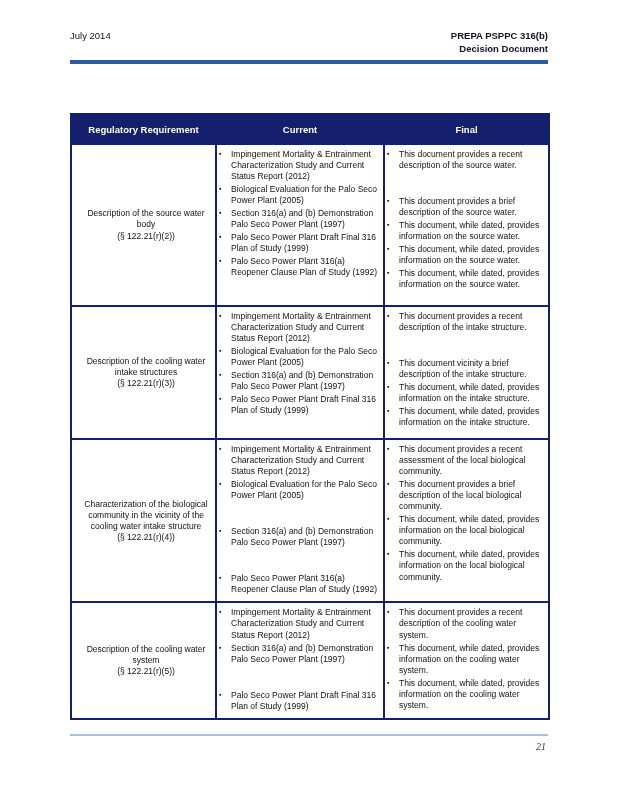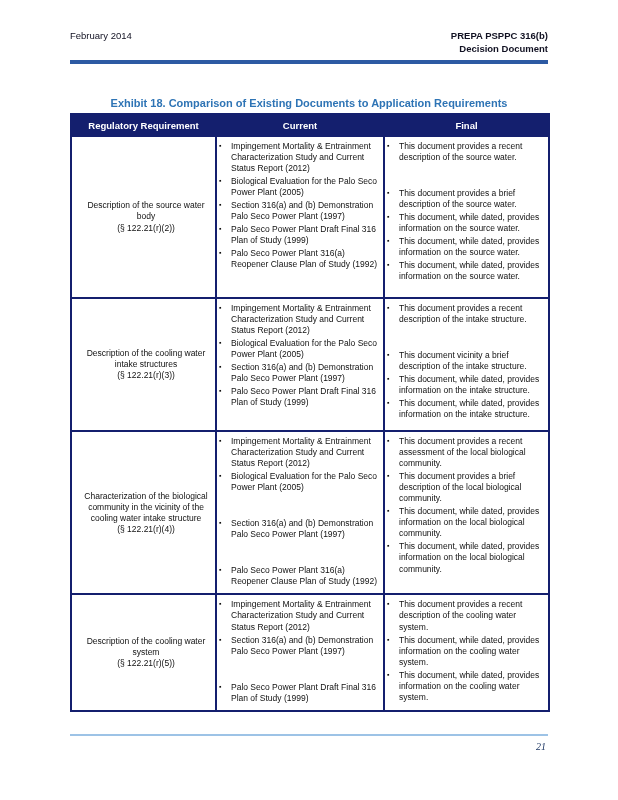--- a/index.html
+++ b/index.html
@@ -31,21 +31,21 @@
 
   
   table.exhibit {
     position:absolute; left:70px; top:113px;
     width:478px; border-collapse:collapse; table-layout:fixed;
     border:2px solid #2b43a6;
   }
   col.c1 { width:145px; } col.c2 { width:168px; } col.c3 { width:165px; }
   th.colhead {
     background:#141f6e; color:#ffffff; font-size:9.5px; font-weight:bold;
-    height:22px; text-align:center; vertical-align:middle;
+    height:30px; text-align:center; vertical-align:middle;
     border:2px solid #141f6e;
   }
   td.cell {
     border:2px solid #141f6e;
     font-size:8.5px; line-height:1.3; color:#111111;
     padding:4px 1px;
   }
   td.req { vertical-align:middle; padding-left:6px;text-align:center; }
   td.list { vertical-align:top; }
   tr.r0 { height:162px; } tr.r1 { height:133px; }
@@ -69,29 +69,28 @@
     font-size:10px; font-style:italic; color:#1F3864;
     font-family:"Liberation Serif", serif;
   }
 </style>
 </head>
 <body>
 
 <div class="page">
 
   <div class="doc-header">
-    <div class="left">February 2014</div>
+    <div class="left">July 2014</div>
     <div class="right">
       <div>PREPA PSPPC 316(b)</div>
       <div>Decision Document</div>
     </div>
   </div>
   <div class="header-rule"></div>
 
-  <div class="exhibit-title">Exhibit 18. Comparison of Existing Documents to Application Requirements</div>
 
   <table class="exhibit">
     <colgroup>
         <col class="c1">
         <col class="c2">
         <col class="c3">
       </colgroup>
     <thead>
       <tr>
         <th class="colhead">Regulatory Requirement</th>

